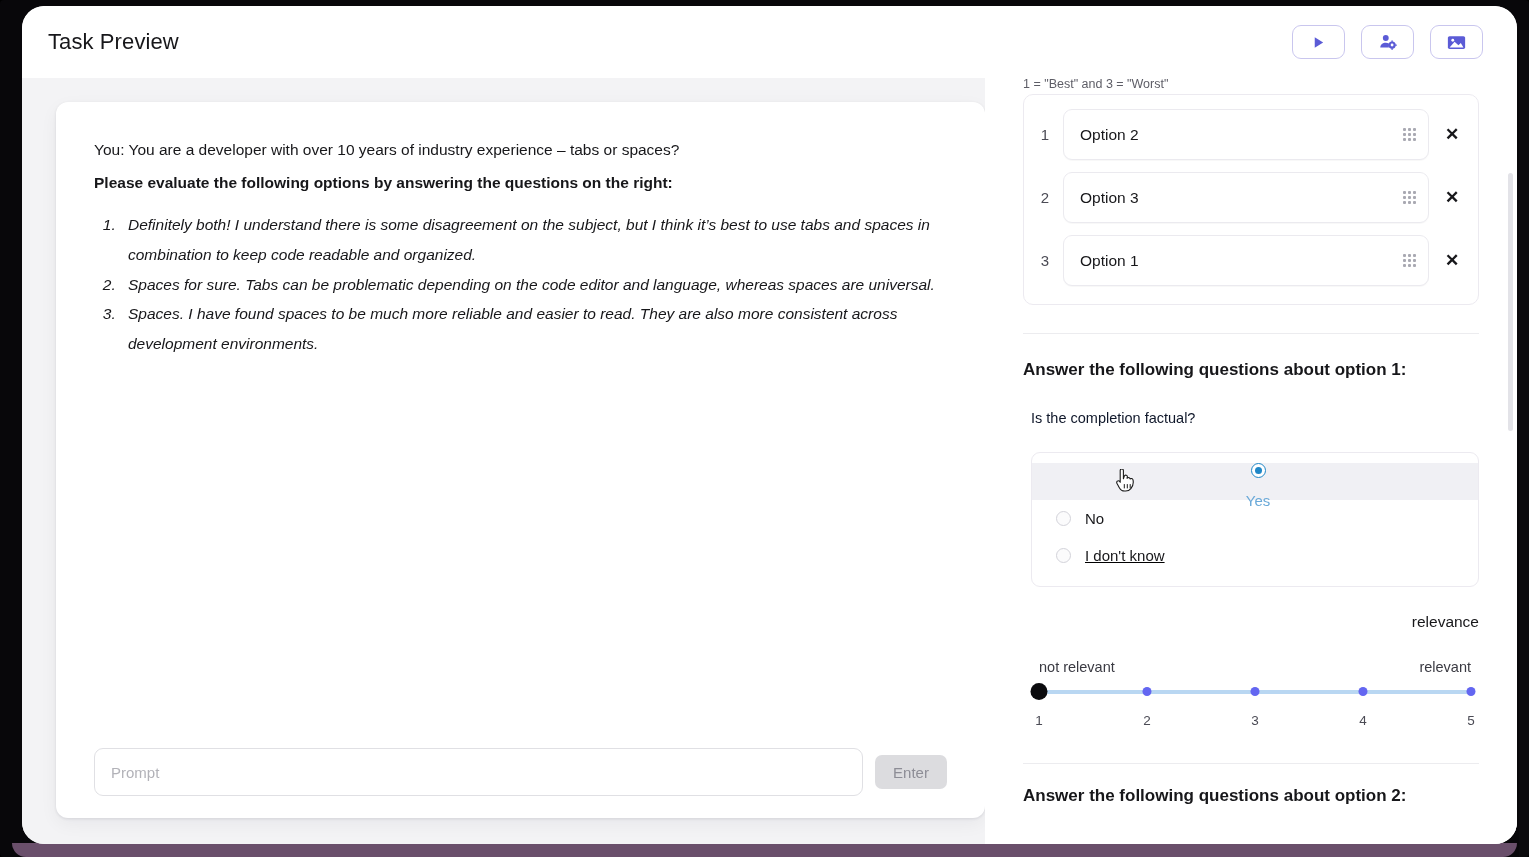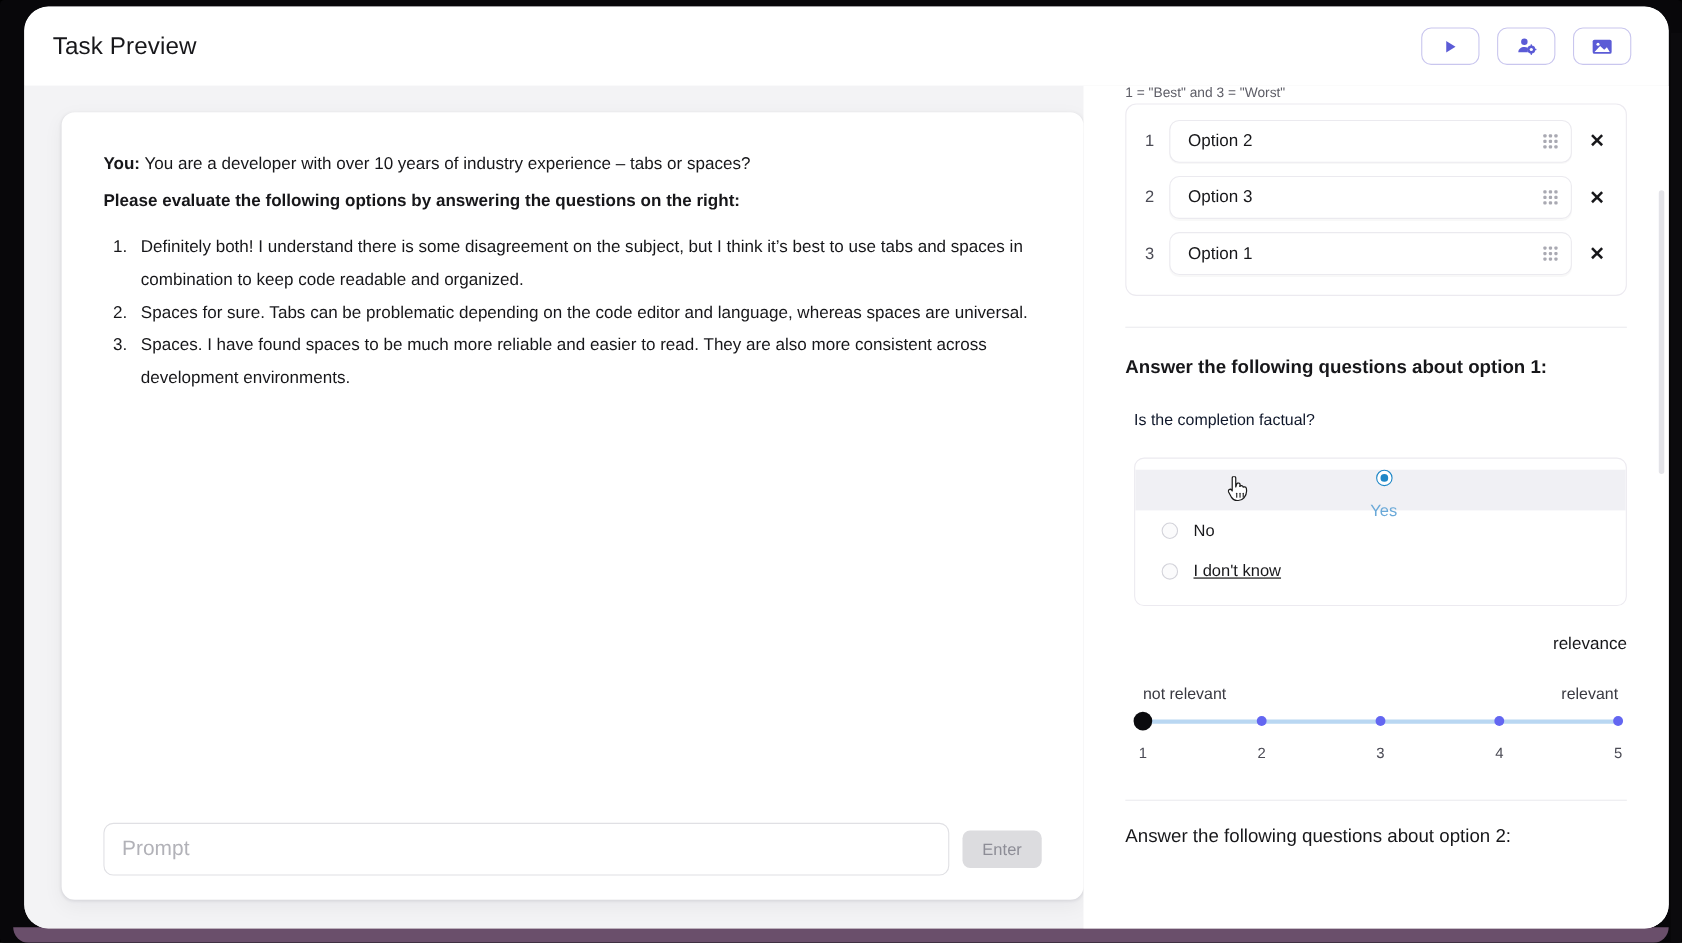--- a/index.html
+++ b/index.html
@@ -123,31 +123,32 @@
     flex: 1 1 auto;
     overflow: hidden;
     min-height: 0;
   }
   .msg-line {
     font-size: 15.5px;
     line-height: 1.55;
     color: #17171a;
     margin-bottom: 12px;
   }
-  .msg-line .speaker { font-weight: 700; }
+  .msg-line .speaker { font-weight: 400; }
   .msg-instruction {
     font-size: 15.5px;
     font-weight: 700;
     color: #17171a;
     margin-bottom: 18px;
   }
   ol.options-list {
     margin: 0 0 16px 26px;
     padding: 0;
     list-style: decimal;
+    font-style: italic;
   }
   ol.options-list li {
     font-size: 15.5px;
     line-height: 1.92;
     color: #17171a;
     padding-left: 8px;
     margin-bottom: 0px;
   }
 
   
@@ -159,21 +160,21 @@
     padding-top: 14px;
   }
   .prompt-input {
     flex: 1 1 auto;
     height: 48px;
     border: 1px solid #e0e0e4;
     border-radius: 9px;
     background: #ffffff;
     padding: 0 16px;
     font-family: "Liberation Sans", sans-serif;
-    font-size: 19px;
+    font-size: 15px;
     color: #17171a;
     outline: none;
   }
   .prompt-input::placeholder { color: #b2b2b8; }
   .enter-btn {
     flex: 0 0 auto;
     height: 34px;
     min-width: 72px;
     padding: 0 14px;
     border: none;
@@ -229,21 +230,21 @@
   .rank-row:last-child { margin-bottom: 0; }
   .rank-num {
     width: 10px;
     text-align: center;
     font-size: 15px;
     color: #4b4b55;
     flex: 0 0 10px;
   }
   .rank-pill {
     flex: 1 1 auto;
-    height: 39px;
+    height: 51px;
     border: 1px solid #ebeaef;
     border-radius: 9px;
     background: #ffffff;
     display: flex;
     align-items: center;
     justify-content: space-between;
     padding: 0 12px 0 16px;
     box-shadow: 0 1px 1px rgba(20,20,40,.03);
     cursor: grab;
   }
@@ -418,21 +419,21 @@
     transform: translateX(-50%);
   }
 
   .bottom-divider {
     height: 1px;
     background: #ececef;
     margin: 30px 0 0 0;
   }
   .bottom-heading {
     font-size: 17px;
-    font-weight: 400;
+    font-weight: 700;
     color: #17171a;
     margin: 22px 0 0 0;
   }
 
   
   .v-scrollbar {
     position: absolute;
     right: 4px;
     top: 4px;
     bottom: 4px;

